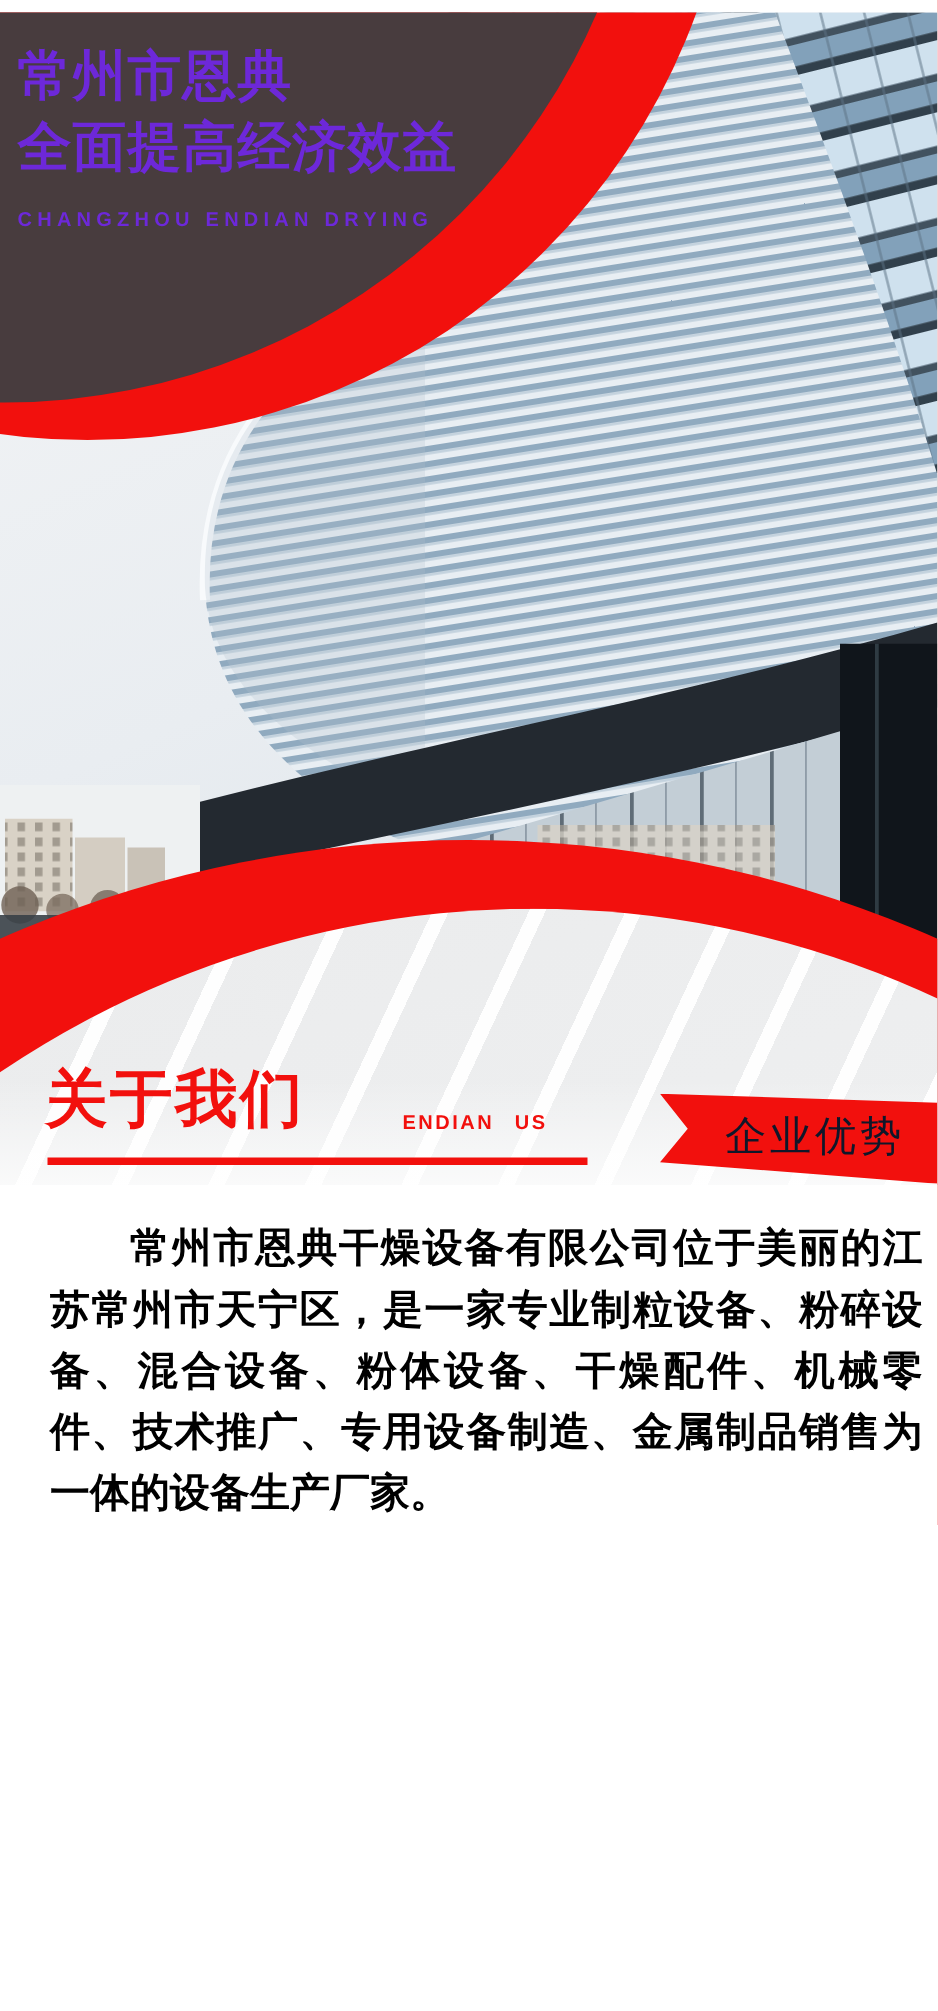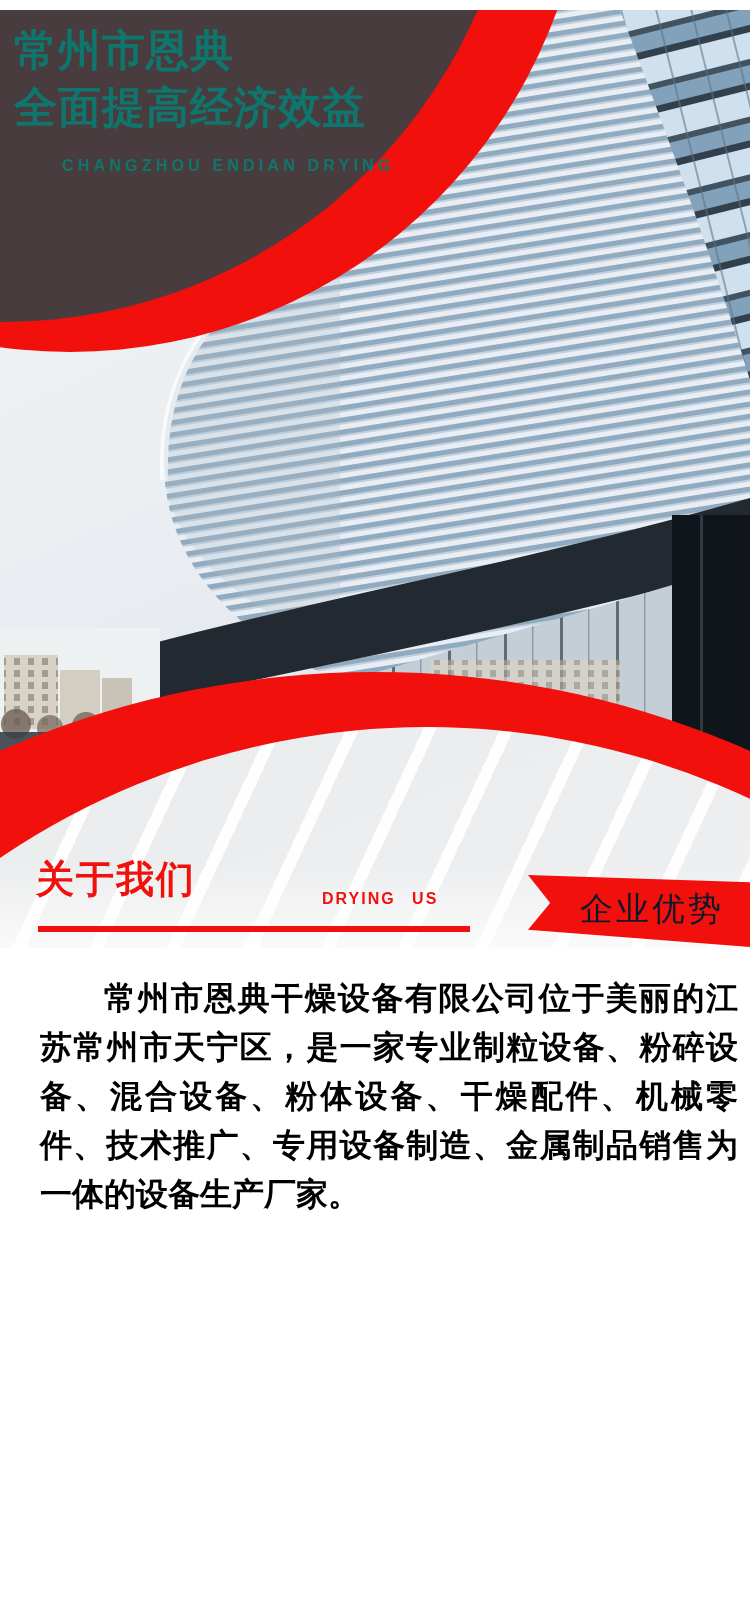--- a/index.html
+++ b/index.html
@@ -22,48 +22,48 @@
   .photo-svg{position:absolute;left:0;top:0;width:750px;height:938px;display:block;}
 
   .red-ring{
     position:absolute;left:-448px;top:-694px;width:1036px;height:1036px;
     border-radius:50%;background:var(--red);
   }
   .dark-disc{
     position:absolute;left:-514px;top:-722px;width:1034px;height:1034px;
     border-radius:50%;background:var(--dark);
   }
-  .hero-text{position:absolute;left:14px;top:12px;color:#0f766e;z-index:5;}
+  .hero-text{position:absolute;left:14px;top:23px;color:#6d28d9;z-index:5;}
   .hero-title{
     font-size:43px;line-height:57px;font-weight:bold;letter-spacing:1px;
     white-space:nowrap;
   }
   .hero-sub{
     margin-top:17px;font-size:16px;line-height:25px;font-weight:bold;
-    letter-spacing:4.2px;white-space:nowrap;margin-left:48px;
+    letter-spacing:4.2px;white-space:nowrap;
   }
 
   
   .band{
     position:absolute;left:0;top:640px;width:750px;height:308px;overflow:hidden;
   }
   .arch-red{
     position:absolute;left:-555px;top:32px;width:1860px;height:1860px;
     border-radius:50%;background:var(--red);
   }
   .arch-white{
     position:absolute;left:-335px;top:87px;width:1524px;height:1524px;border-radius:50%;
     background:
       linear-gradient(180deg, rgba(255,255,255,0) 0%, rgba(255,255,255,0) 9%, rgba(255,255,255,.92) 16%, #ffffff 20%),
       repeating-linear-gradient(115deg, rgba(255,255,255,0) 0px, rgba(255,255,255,0) 58px, rgba(255,255,255,.95) 58px, rgba(255,255,255,.95) 70px),
       linear-gradient(160deg,#eaebec 0%,#f0f1f2 45%,#f6f6f6 100%);
   }
   .band-heading{
     position:absolute;left:36px;top:212px;z-index:4;
-    font-size:38px;line-height:54px;font-weight:bold;color:var(--red);
+    font-size:50px;line-height:54px;font-weight:bold;color:var(--red);
     letter-spacing:2px;white-space:nowrap;
   }
   .band-heading-en{
     position:absolute;left:322px;top:250px;z-index:4;
     font-size:16px;font-weight:bold;color:var(--red);
     letter-spacing:2px;word-spacing:10px;white-space:nowrap;
   }
   .band-underline{
     position:absolute;left:38px;top:286px;width:432px;height:6px;z-index:4;
     background:var(--red);
@@ -174,21 +174,21 @@
     <div class="hero-title">全面提高经济效益</div>
     <div class="hero-sub">CHANGZHOU ENDIAN DRYING</div>
   </div>
 </div>
 
 <div class="band">
   <div class="arch-red"></div>
   <div class="arch-white"></div>
 
   <div class="band-heading">关于我们</div>
-  <div class="band-heading-en">DRYING US</div>
+  <div class="band-heading-en">ENDIAN US</div>
   <div class="band-underline"></div>
 
   <div class="ribbon">
     <span class="ribbon-label">企业优势</span>
   </div>
 </div>
 
 <div class="about-body">
   <p>常州市恩典干燥设备有限公司位于美丽的江苏常州市天宁区，是一家专业制粒设备、粉碎设备、混合设备、粉体设备、干燥配件、机械零件、技术推广、专用设备制造、金属制品销售为一体的设备生产厂家。</p>
 </div>

